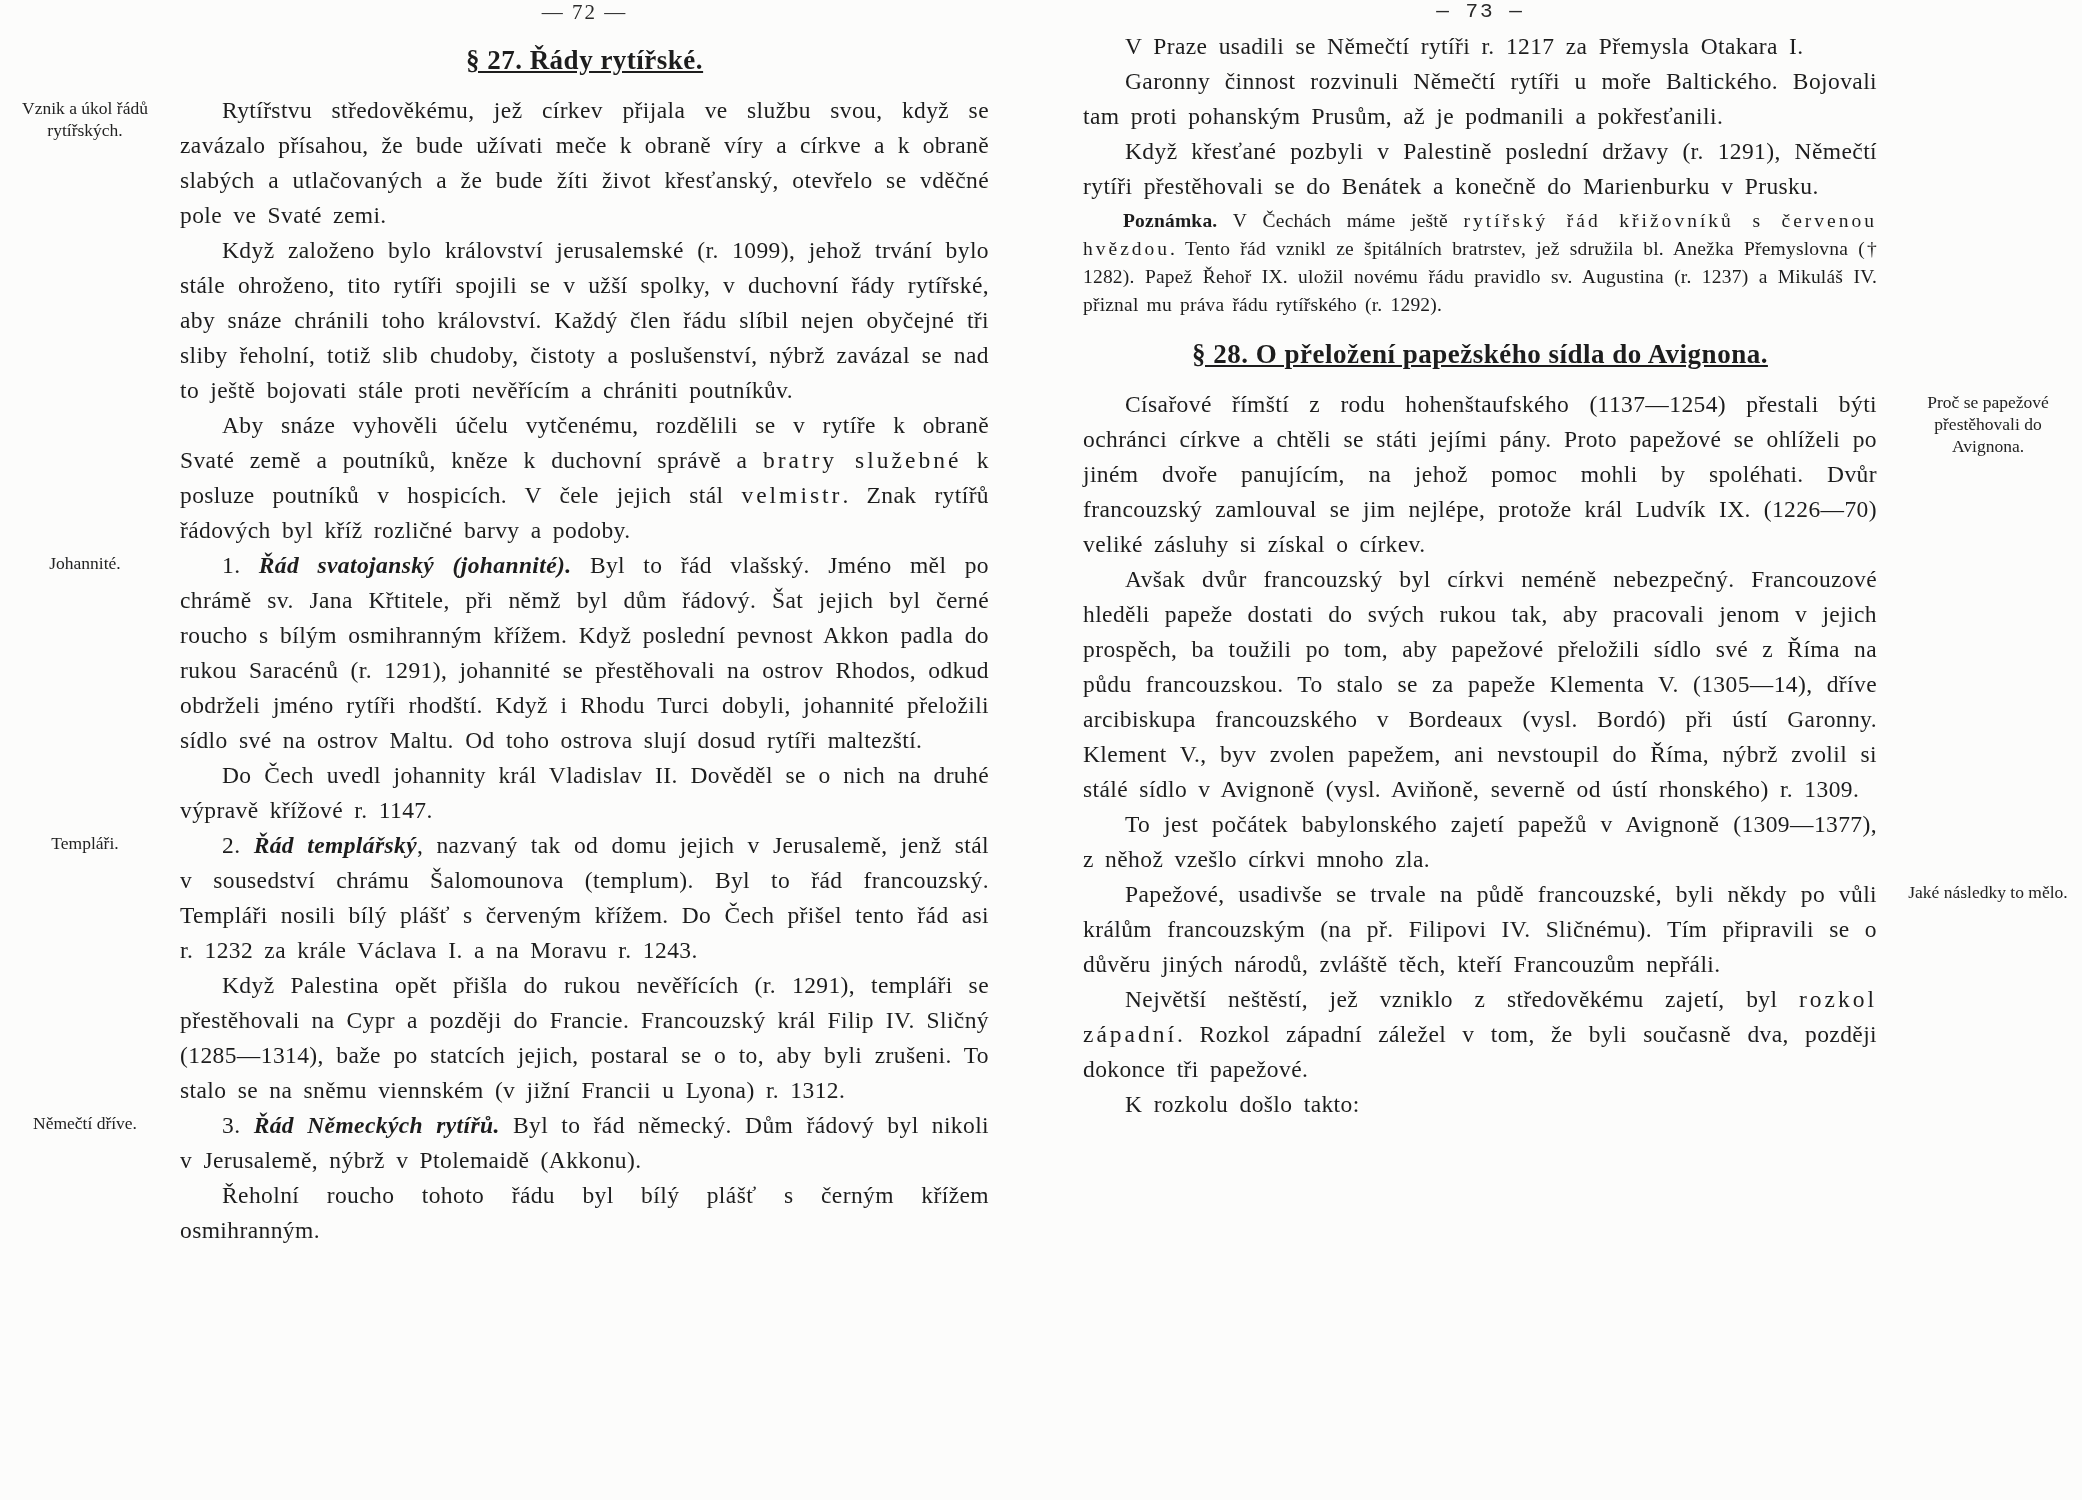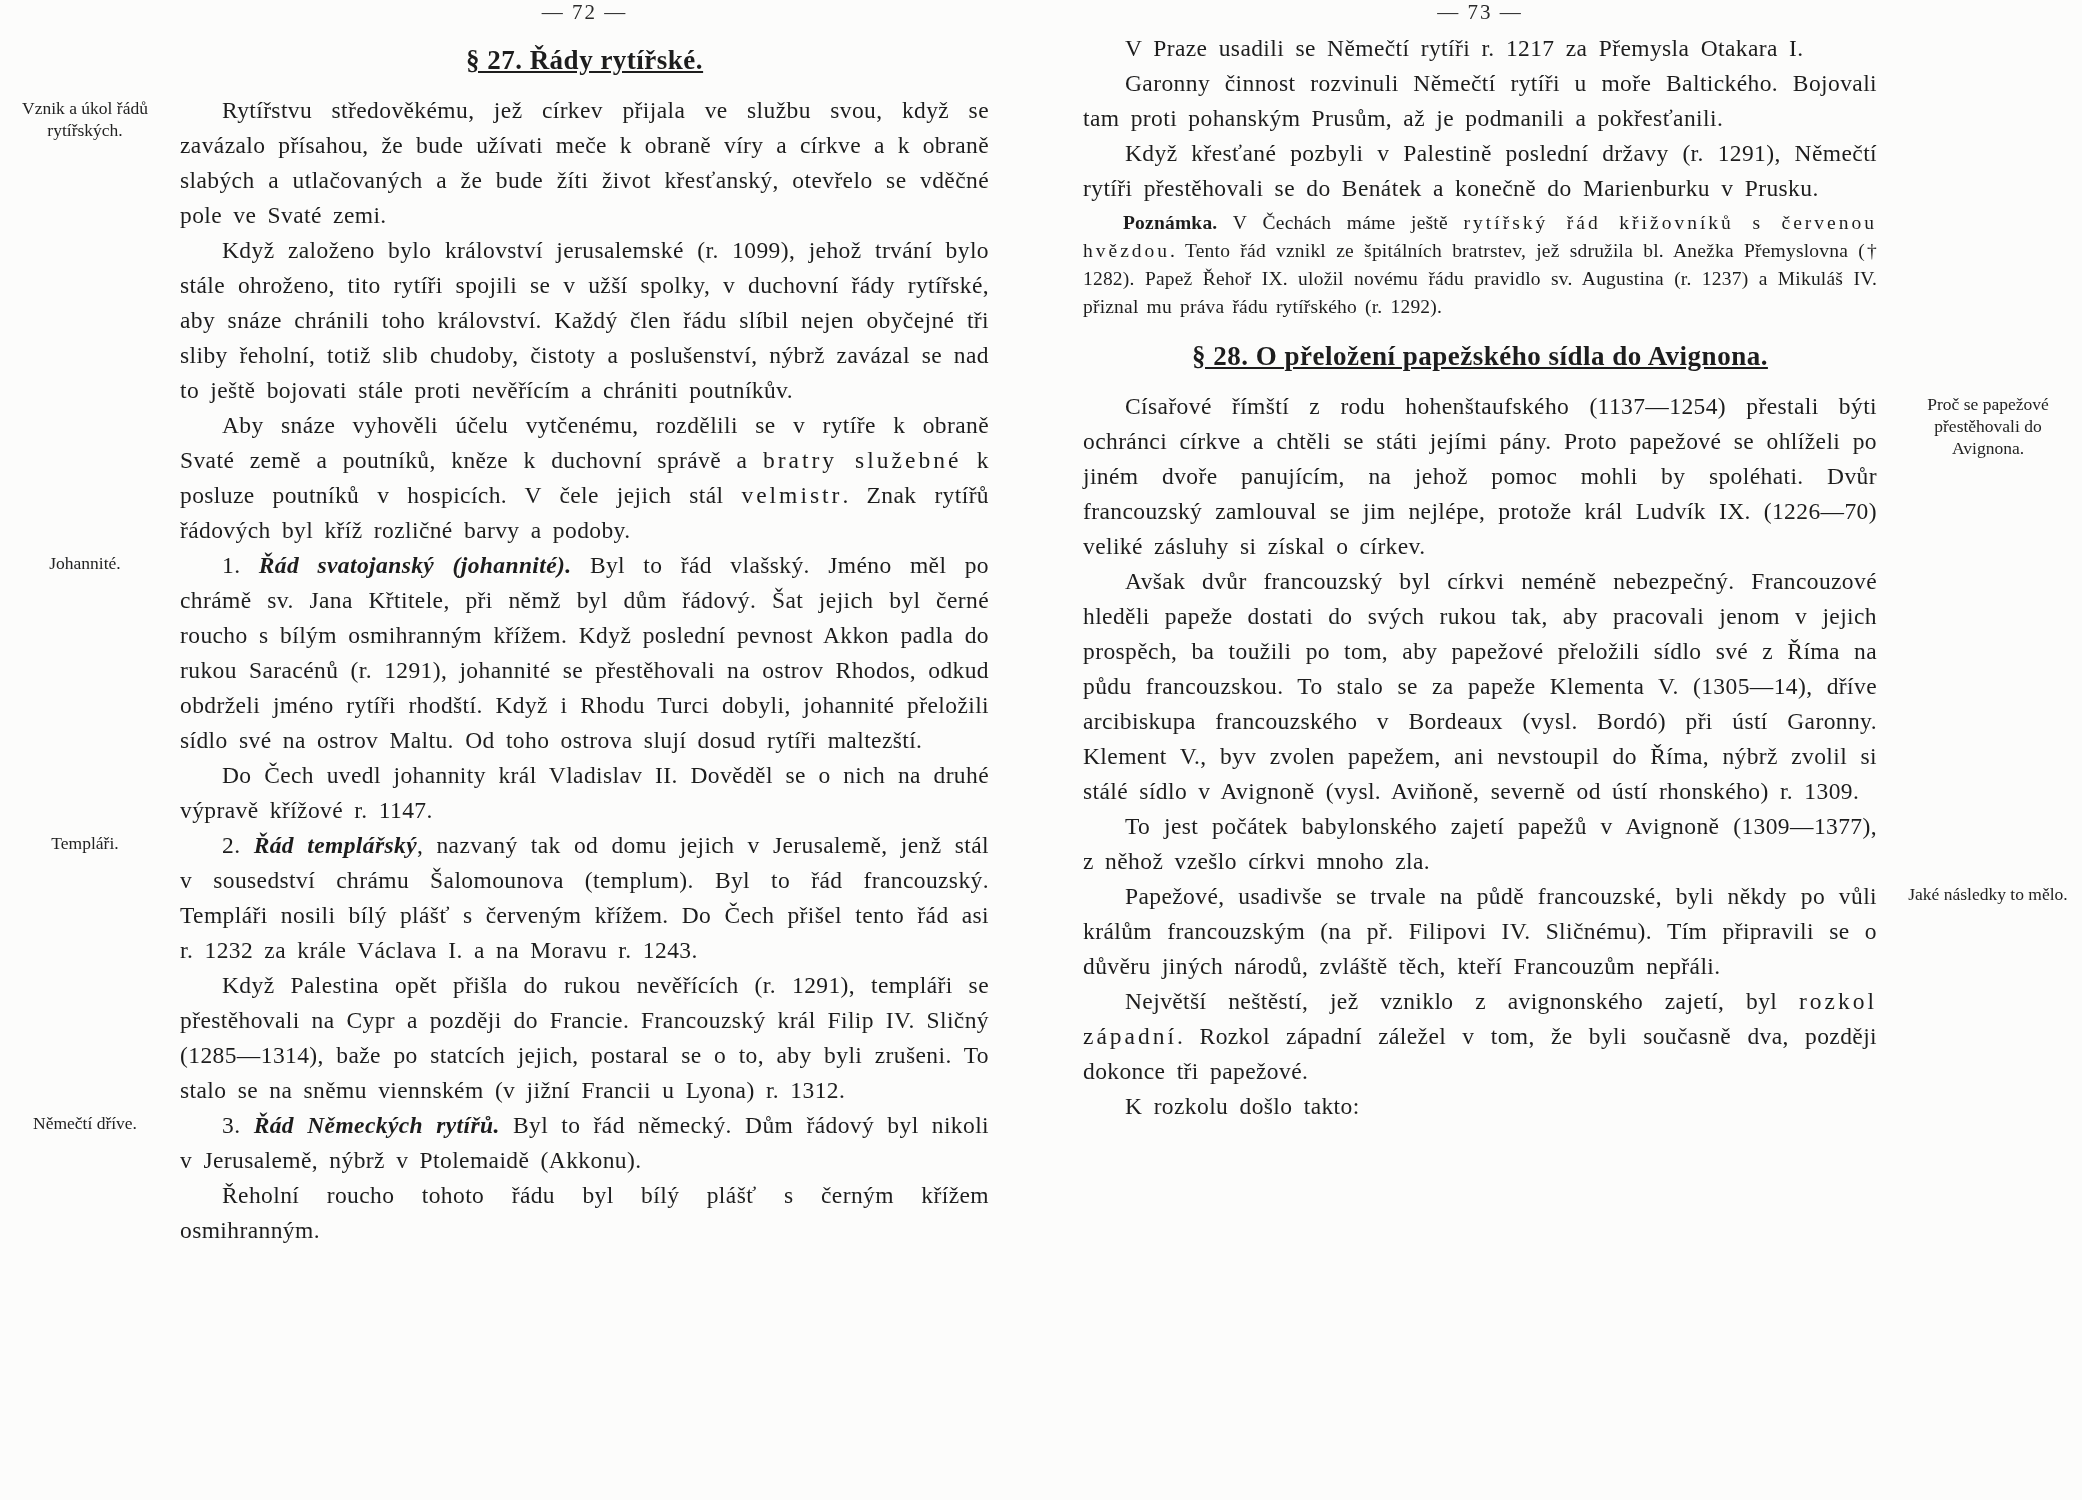--- a/index.html
+++ b/index.html
@@ -20,21 +20,21 @@
   .page-left  { left: 0;      width: 1041px; }
   .page-right { left: 1041px; width: 1041px; }
 
   .pageno {
     text-align: center;
     font-size: 21px;
     letter-spacing: 2px;
     color: #2a2a2a;
   }
   .page-left  .pageno { margin-left: 180px; margin-right: 52px; }
-  .page-right .pageno { margin-left: 42px;  margin-right: 205px; }
+  .page-right .pageno { margin-left: 42px;  margin-right: 205px; font-family: Liberation Mono, monospace; }
 
   .body { position: relative; }
   .page-left  .body { margin: 8px 52px 0 180px; }
   .page-right .body { margin: 6px 205px 0 42px; }
 
   .para {
     position: relative;
     margin: 0;
     text-align: justify;
     text-indent: 42px;
@@ -107,18 +107,18 @@
     <div class="body">
         <p class="para"><span>V Praze usadili se Němečtí rytíři r. 1217 za Přemysla Otakara I.</span></p>
         <p class="para"><span>Garonny činnost rozvinuli Němečtí rytíři u moře Baltického. Bojovali tam proti pohanským Prusům, až je podmanili a pokřesťanili.</span></p>
         <p class="para"><span>Když křesťané pozbyli v Palestině poslední državy (r. 1291), Němečtí rytíři přestěhovali se do Benátek a konečně do Marienburku v Prusku.</span></p>
         <p class="remark"><span class="b">Poznámka.</span><span> V Čechách máme ještě </span><span class="sp">rytířský řád křižovníků s červenou hvězdou</span><span>. Tento řád vznikl ze špitálních bratrstev, jež sdružila bl. Anežka Přemyslovna († 1282). Papež Řehoř IX. uložil novému řádu pravidlo sv. Augustina (r. 1237) a Mikuláš IV. přiznal mu práva řádu rytířského (r. 1292).</span></p>
         <div class="heading">§ 28. O přeložení papežského sídla do Avignona.</div>
         <p class="para"><span>Císařové římští z rodu hohenštaufského (1137—1254) přestali býti ochránci církve a chtěli se státi jejími pány. Proto papežové se ohlíželi po jiném dvoře panujícím, na jehož pomoc mohli by spoléhati. Dvůr francouzský zamlouval se jim nejlépe, protože král Ludvík IX. (1226—70) veliké zásluhy si získal o církev.</span><span class="margin-note">Proč se papežové přestěhovali do Avignona.</span></p>
         <p class="para"><span>Avšak dvůr francouzský byl církvi neméně nebezpečný. Francouzové hleděli papeže dostati do svých rukou tak, aby pracovali jenom v jejich prospěch, ba toužili po tom, aby papežové přeložili sídlo své z Říma na půdu francouzskou. To stalo se za papeže Klementa V. (1305—14), dříve arcibiskupa francouzského v Bordeaux (vysl. Bordó) při ústí Garonny. Klement V., byv zvolen papežem, ani nevstoupil do Říma, nýbrž zvolil si stálé sídlo v Avignoně (vysl. Aviňoně, severně od ústí rhonského) r. 1309.</span></p>
         <p class="para"><span>To jest počátek babylonského zajetí papežů v Avignoně (1309—1377), z něhož vzešlo církvi mnoho zla.</span></p>
         <p class="para"><span>Papežové, usadivše se trvale na půdě francouzské, byli někdy po vůli králům francouzským (na př. Filipovi IV. Sličnému). Tím připravili se o důvěru jiných národů, zvláště těch, kteří Francouzům nepřáli.</span><span class="margin-note">Jaké následky to mělo.</span></p>
-        <p class="para"><span>Největší neštěstí, jež vzniklo z avignonského zajetí, byl </span><span class="sp">rozkol západní</span><span>. Rozkol západní záležel v tom, že byli současně dva, později dokonce tři papežové.</span></p>
+        <p class="para"><span>Největší neštěstí, jež vzniklo z středověkému zajetí, byl </span><span class="sp">rozkol západní</span><span>. Rozkol západní záležel v tom, že byli současně dva, později dokonce tři papežové.</span></p>
         <p class="para"><span>K rozkolu došlo takto:</span></p>
       </div>
   </section>
 
 </div>
 
 </body></html>

